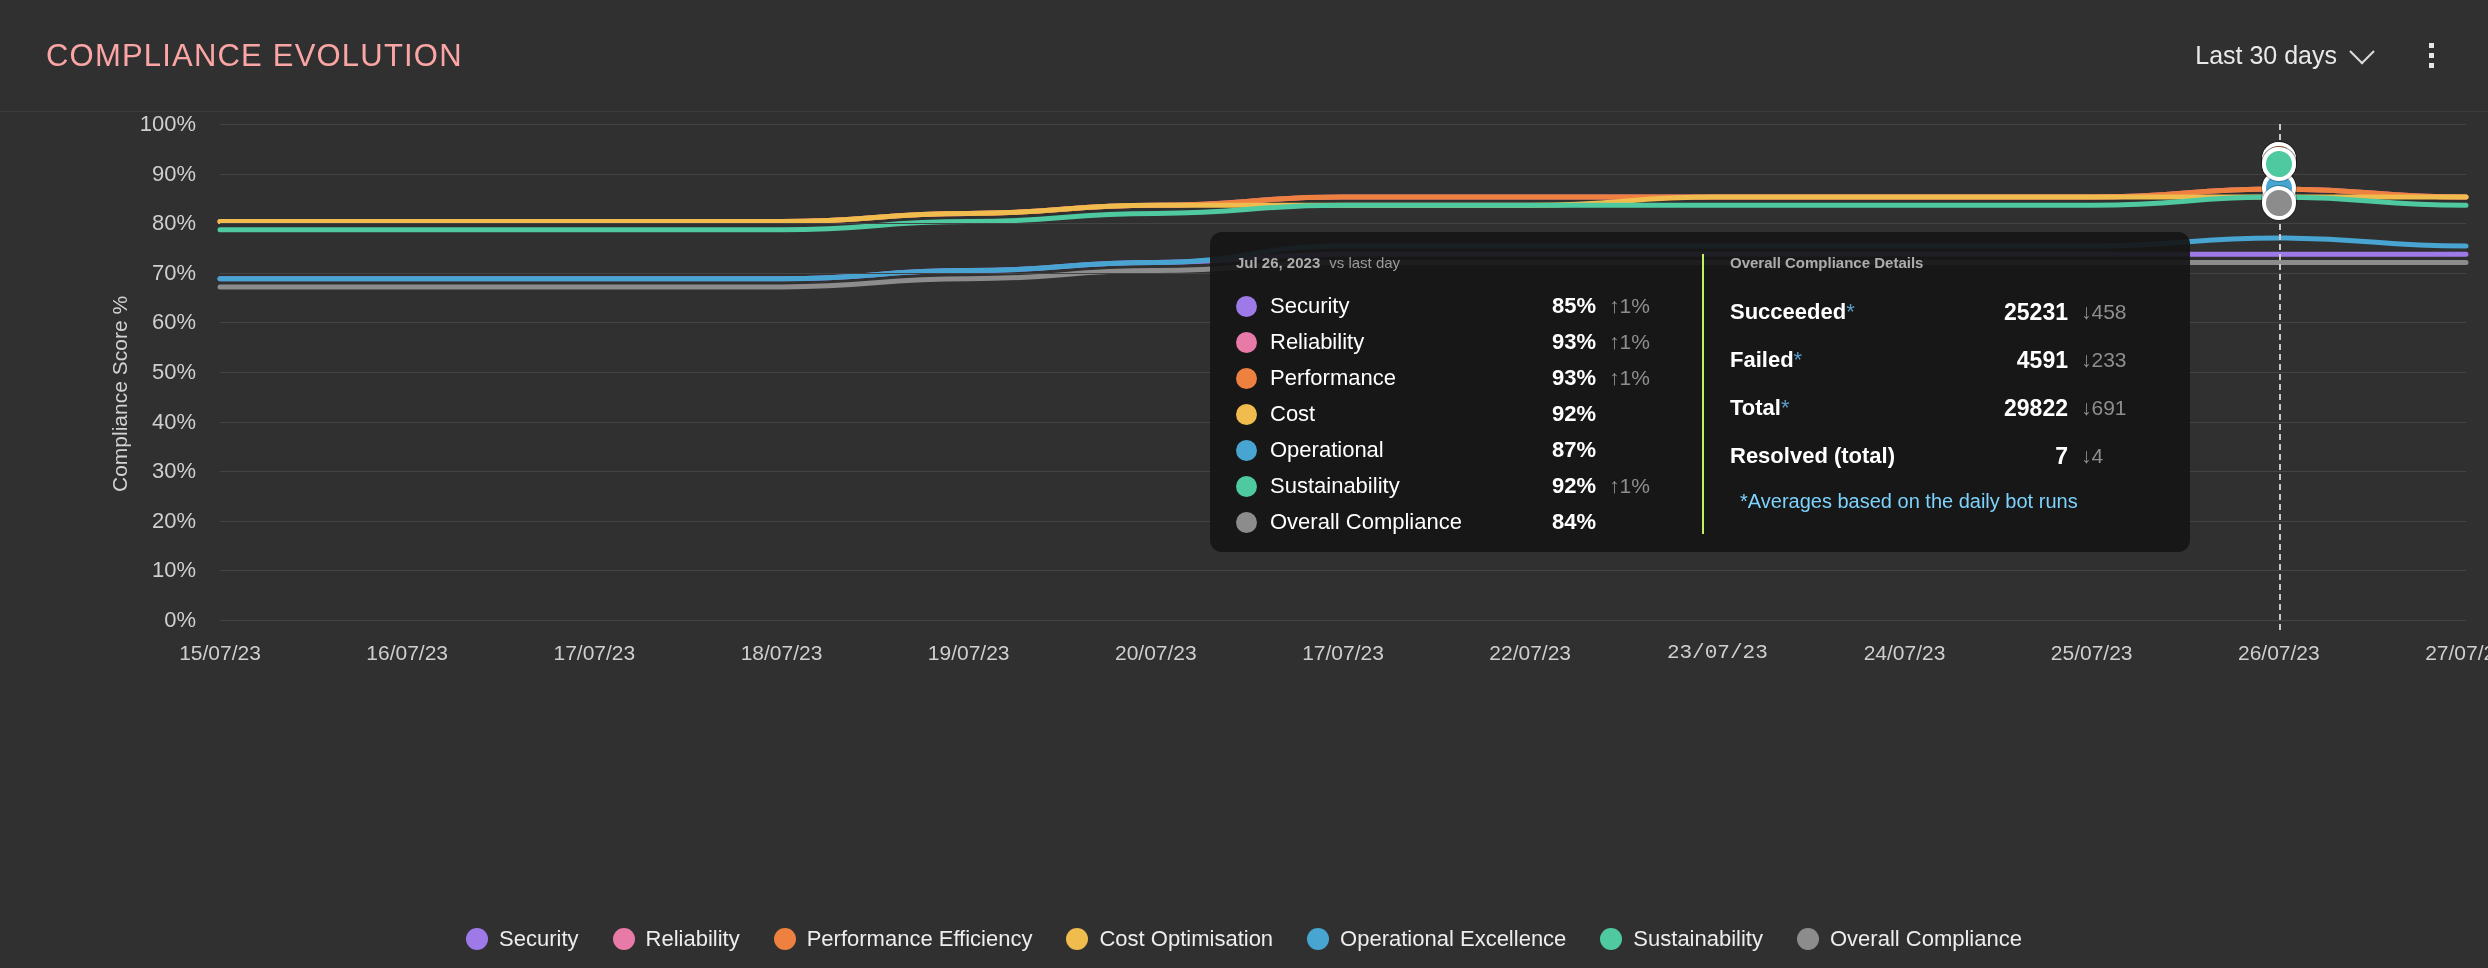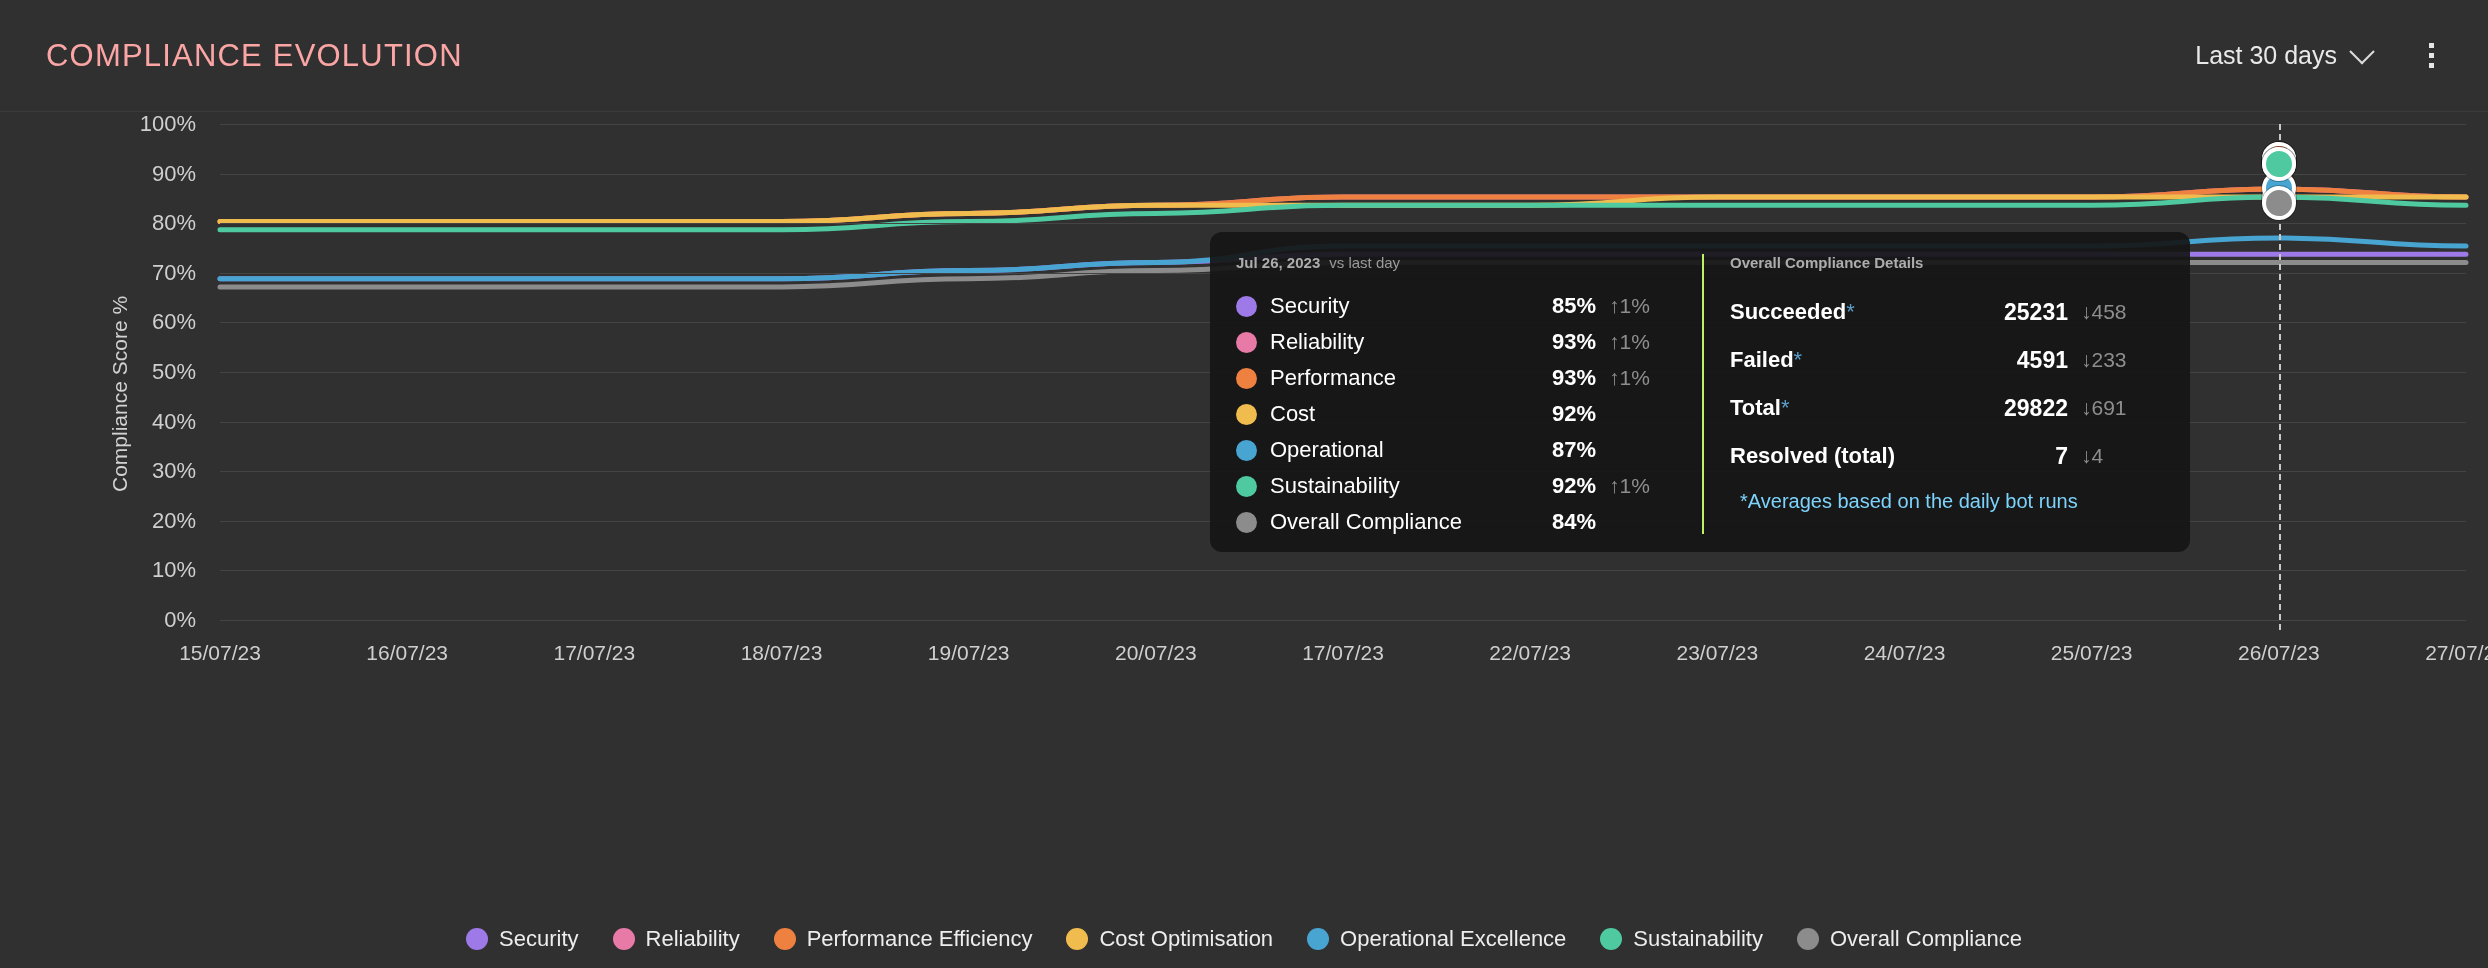--- a/index.html
+++ b/index.html
@@ -176,21 +176,21 @@
       </div>
     <div class="xlabels" id="xlabels">
         <div class="xlabel" style="left: 0%;">15/07/23</div>
         <div class="xlabel" style="left: 8.33333%;">16/07/23</div>
         <div class="xlabel" style="left: 16.6667%;">17/07/23</div>
         <div class="xlabel" style="left: 25%;">18/07/23</div>
         <div class="xlabel" style="left: 33.3333%;">19/07/23</div>
         <div class="xlabel" style="left: 41.6667%;">20/07/23</div>
         <div class="xlabel" style="left: 50%;">17/07/23</div>
         <div class="xlabel" style="left: 58.3333%;">22/07/23</div>
-        <div class="xlabel" style="left: 66.6667%;">23/07/23</div>
+        <div class="xlabel" style="left: 66.6667%; font-family: Liberation Mono, monospace;">23/07/23</div>
         <div class="xlabel" style="left: 75%;">24/07/23</div>
         <div class="xlabel" style="left: 83.3333%;">25/07/23</div>
         <div class="xlabel" style="left: 91.6667%;">26/07/23</div>
         <div class="xlabel" style="left: 100%;">27/07/23</div>
       </div>
   </div>
 
   <div class="tooltip">
     <div class="tt-left">
       <div class="tt-head">

